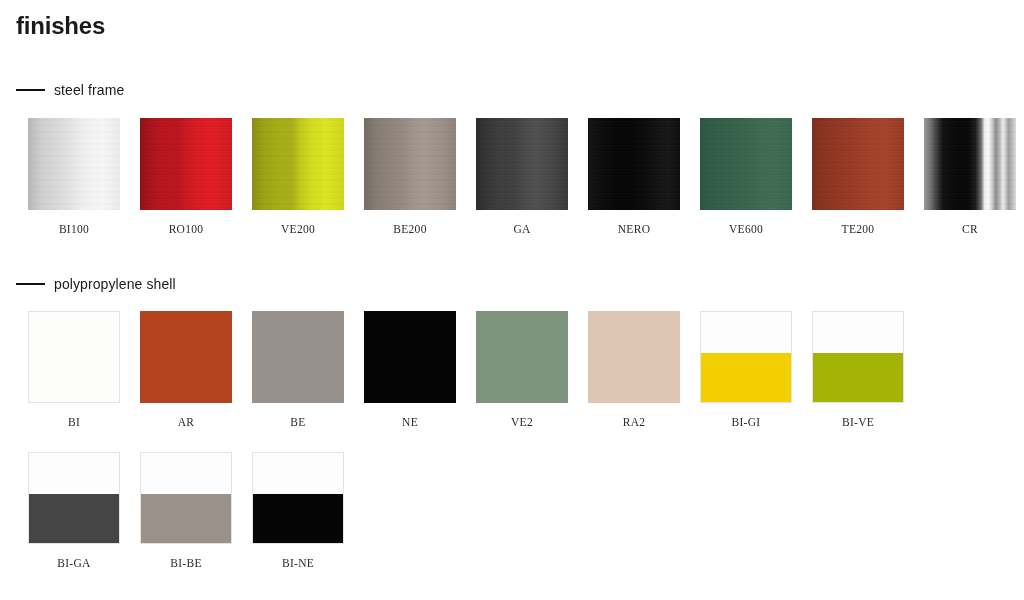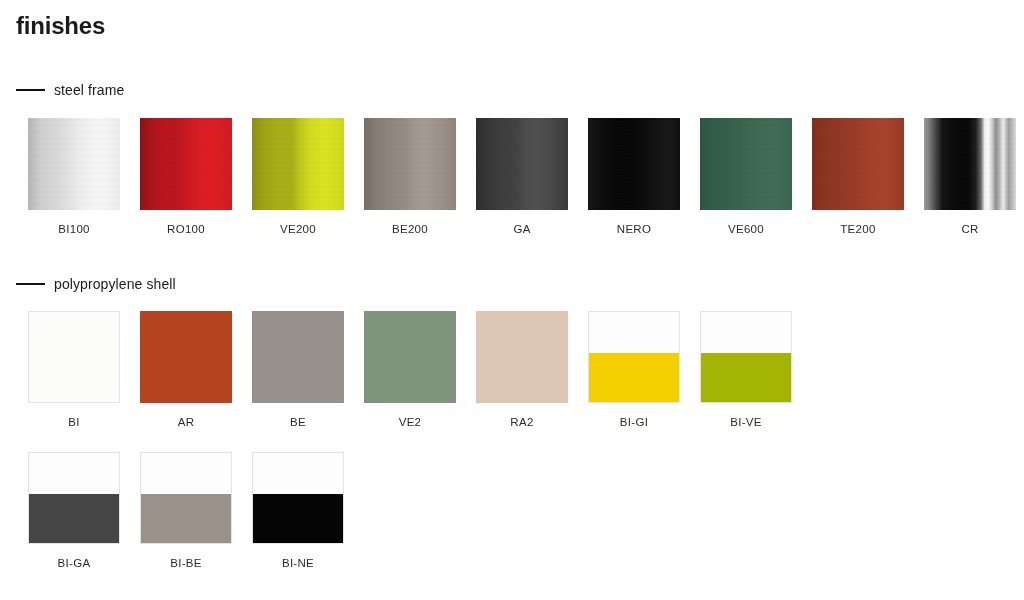--- a/index.html
+++ b/index.html
@@ -94,20 +94,21 @@
   }
 
   .swatch-label {
     margin-top: 13px;
     text-align: center;
     font-size: 11.5px;
     color: #2b2b2b;
     letter-spacing: 0.3px;
     line-height: 13px;
     white-space: nowrap;
+    font-family: Liberation Serif, serif;
   }
 
   
   .gloss-overlay {
     position: absolute;
     inset: 0;
     pointer-events: none;
     background:
       repeating-linear-gradient(
         to bottom,
@@ -200,20 +201,24 @@
       </div>
       <div class="swatch-cell">
         <div class="swatch-chip" style="background: rgb(180, 67, 31);"></div>
         <div class="swatch-label">AR</div>
       </div>
       <div class="swatch-cell">
         <div class="swatch-chip" style="background: rgb(152, 144, 138);"></div>
         <div class="swatch-label">BE</div>
       </div>
       <div class="swatch-cell">
+        <div class="swatch-chip" style="background: rgb(5, 5, 5);"></div>
+        <div class="swatch-label">NE</div>
+      </div>
+      <div class="swatch-cell">
         <div class="swatch-chip" style="background: rgb(127, 148, 125);"></div>
         <div class="swatch-label">VE2</div>
       </div>
       <div class="swatch-cell">
         <div class="swatch-chip" style="background: rgb(221, 198, 180);"></div>
         <div class="swatch-label">RA2</div>
       </div>
       <div class="swatch-cell">
         <div class="swatch-chip bordered">
           <div class="chip-top" style="background: rgb(253, 253, 253);"></div>

